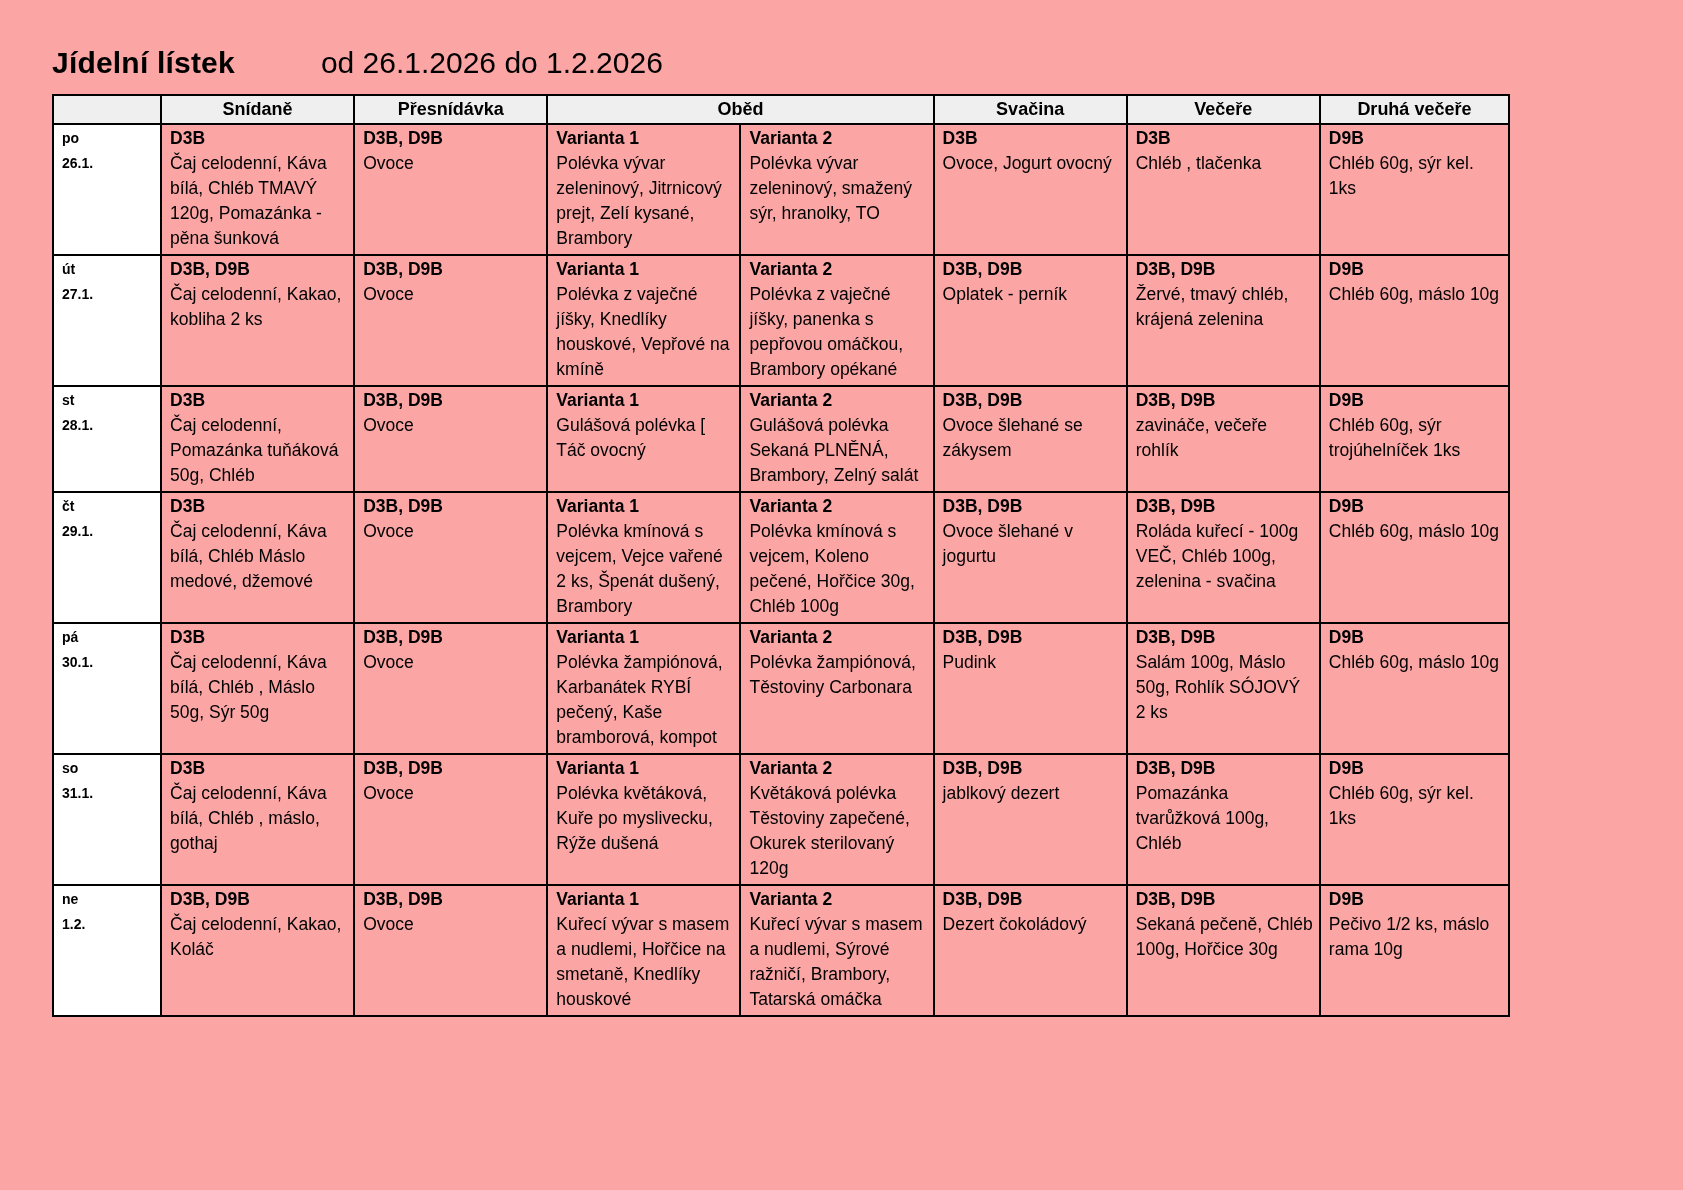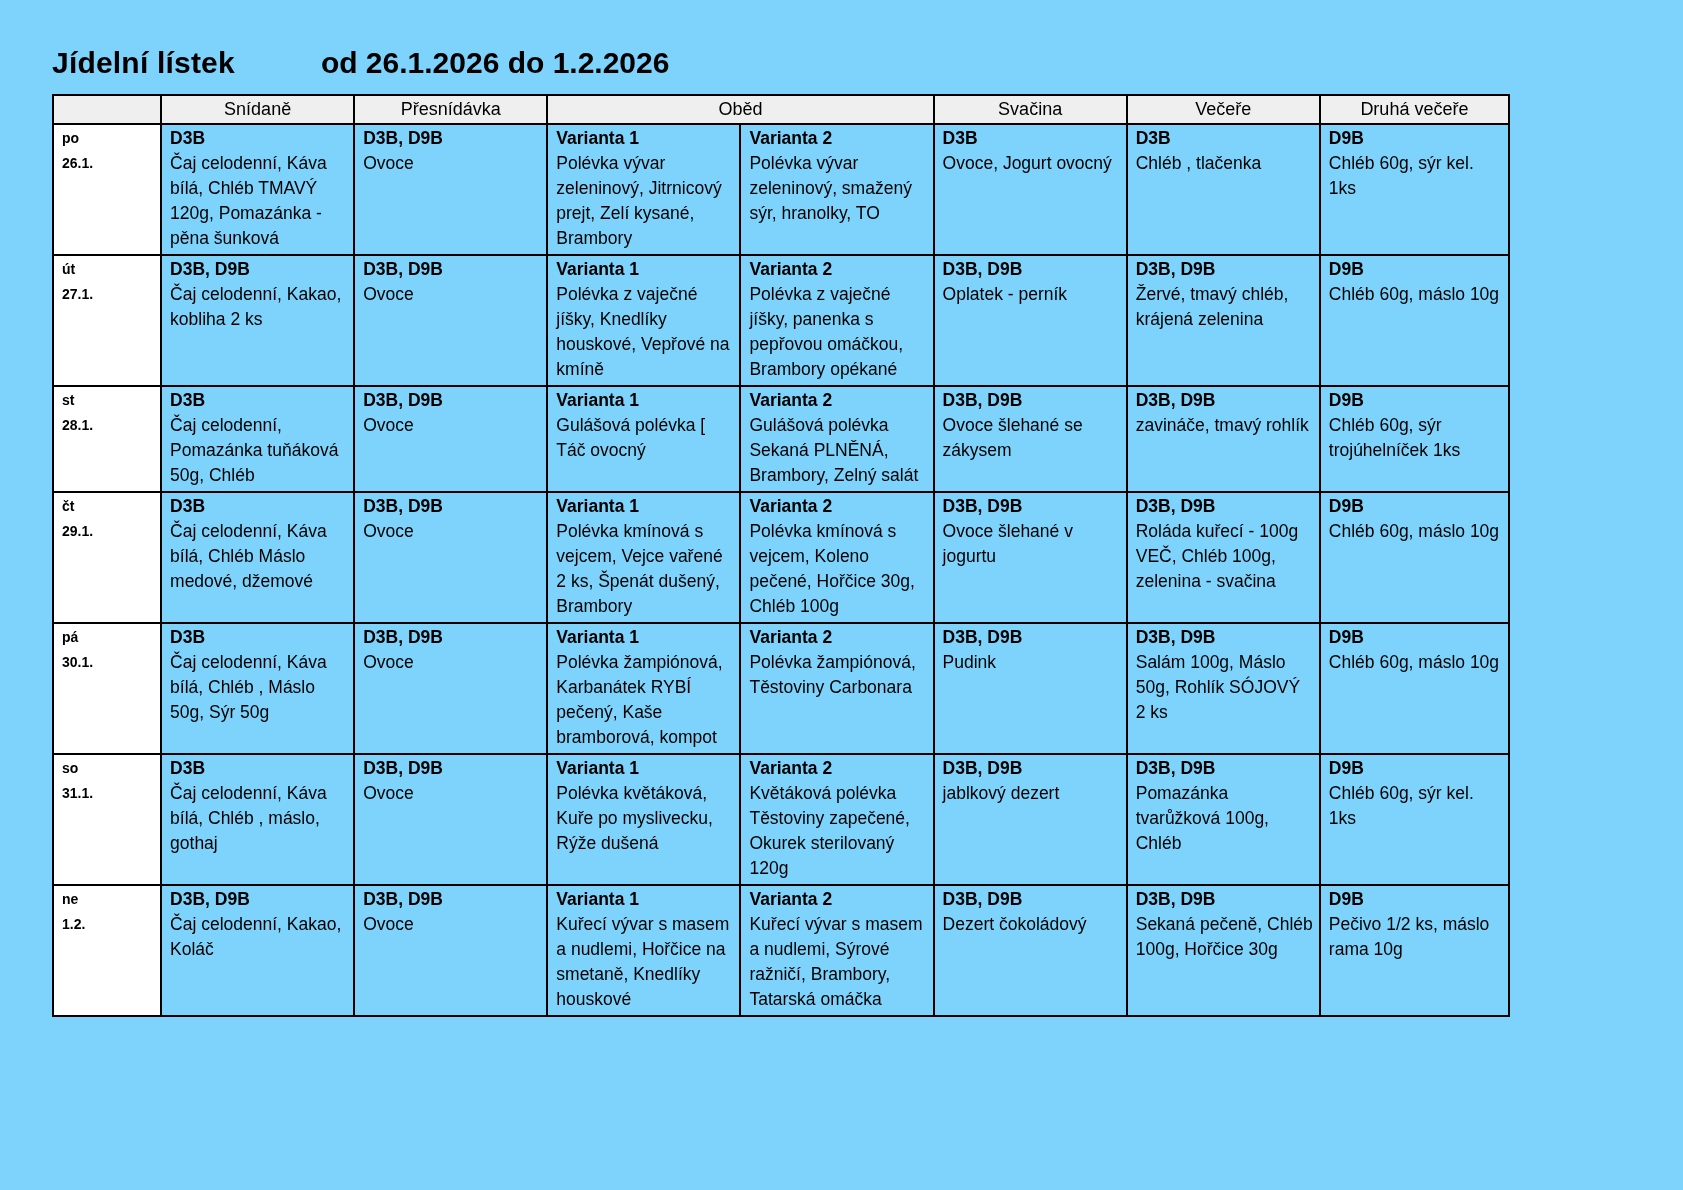--- a/index.html
+++ b/index.html
@@ -6,56 +6,56 @@
     margin:0;
     background:#ffffff;
     font-family:"Liberation Sans","DejaVu Sans",sans-serif;
     color:#000;
   }
   .page{
     width:1683px;
     height:1190px;
     box-sizing:border-box;
     padding:46px 0 0 52px;
-    background:#7dd3fc;
+    background:#fca5a5;
     overflow:hidden;
   }
   .title-row{
     display:flex;
     align-items:baseline;
     margin-bottom:14px;
   }
   .title-row .title{
     font-size:30px;
     font-weight:bold;
     letter-spacing:0.2px;
   }
   .title-row .daterange{
     font-size:30px;
-    font-weight:bold;
+    font-weight:normal;
     margin-left:86px;
   }
   table.menu{
     border-collapse:collapse;
     table-layout:fixed;
     width:1458px;
   }
   table.menu th, table.menu td{
     border:2px solid #000;
     vertical-align:top;
     padding:1px 6px 3px 8px;
     font-size:17.5px;
     line-height:25px;
     overflow:hidden;
     word-wrap:break-word;
   }
   table.menu thead th{
     background:#efefef;
     text-align:center;
-    font-weight:normal;
+    font-weight:bold;
     font-size:18px;
     height:24px;
     padding:1px 4px;
     vertical-align:middle;
   }
   col.c-day{width:108px;}
   col.c-std{width:193px;}
   col.c-last{width:189px;}
   th.day-cell{
     text-align:left;
@@ -205,21 +205,21 @@
       <td>
         <span class="code">Varianta 2</span>
         <span>Gulášová polévka Sekaná   PLNĚNÁ, Brambory, Zelný salát</span>
       </td>
       <td>
         <span class="code">D3B, D9B</span>
         <span>Ovoce šlehané se zákysem</span>
       </td>
       <td>
         <span class="code">D3B, D9B</span>
-        <span>zavináče, tmavý rohlík</span>
+        <span>zavináče, večeře rohlík</span>
       </td>
       <td>
         <span class="code">D9B</span>
         <span>Chléb 60g, sýr trojúhelníček 1ks</span>
       </td>
     </tr>
 
     <tr>
       <th class="day-cell">
         <span class="day">čt</span>

